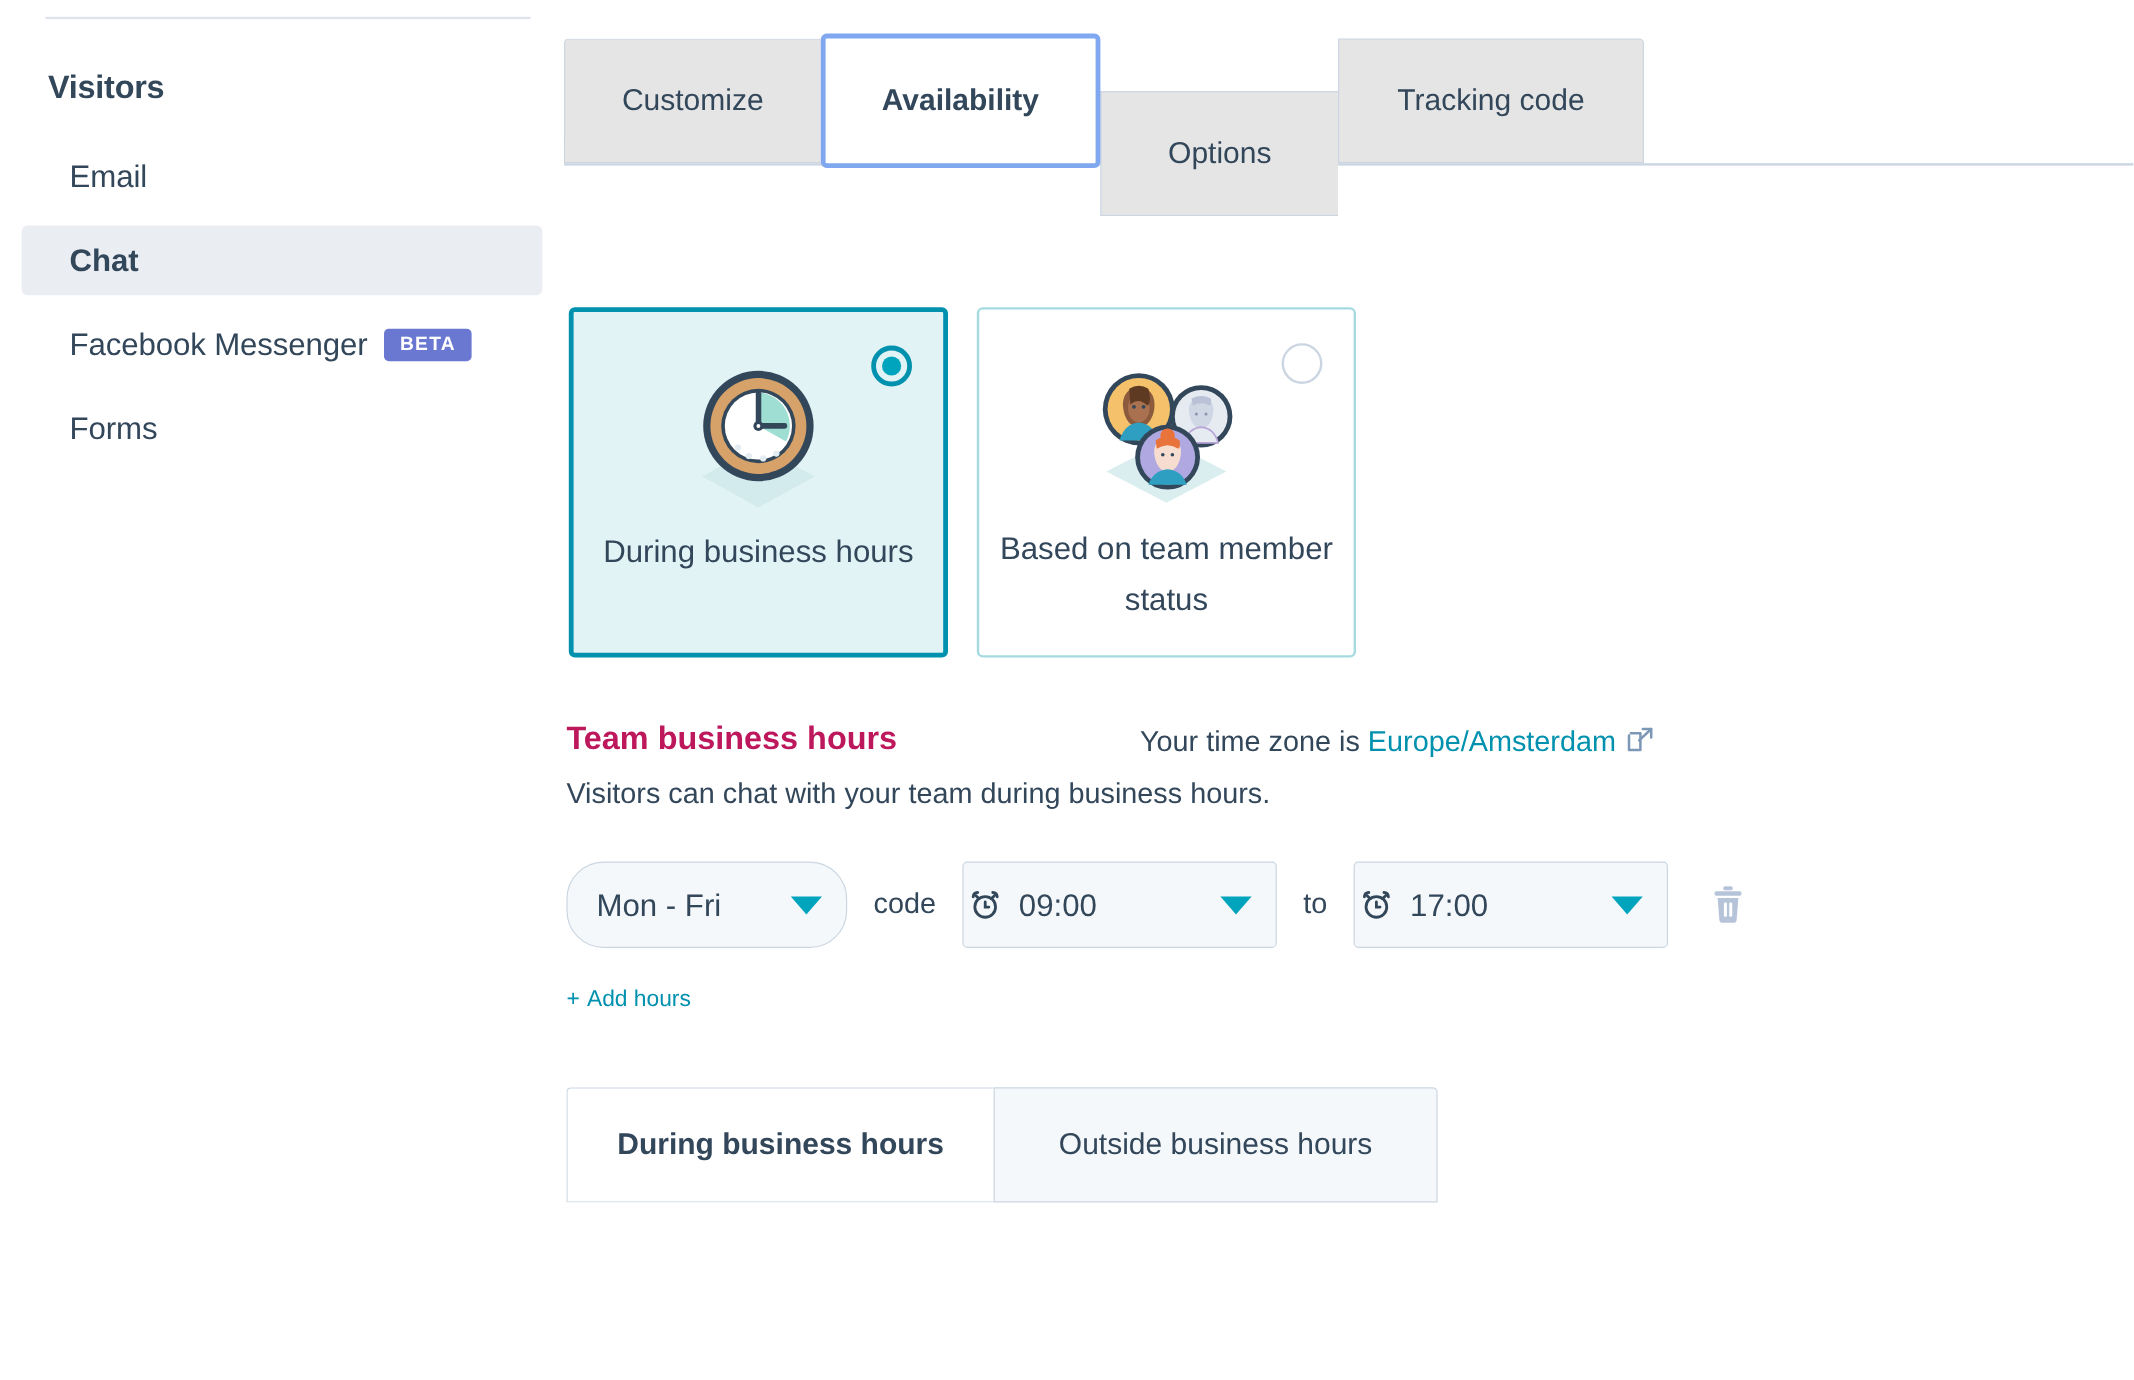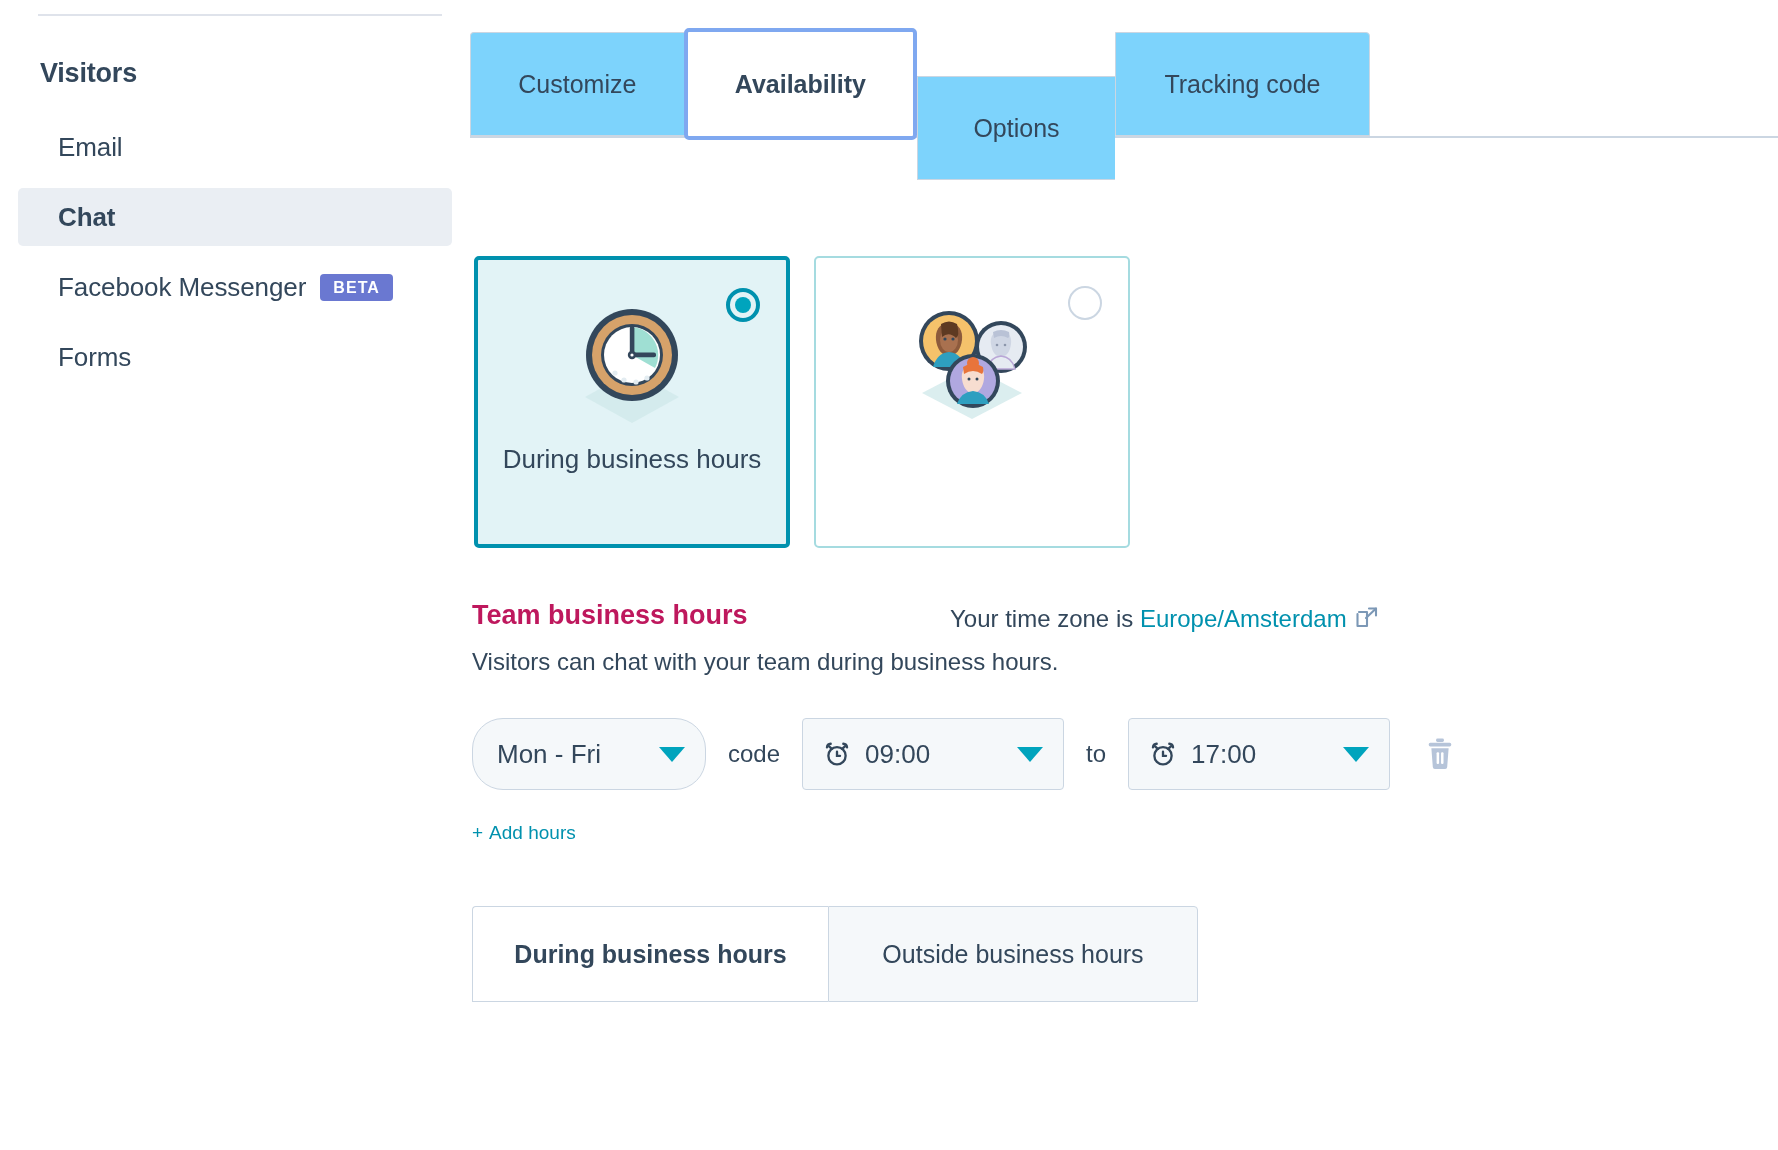--- a/index.html
+++ b/index.html
@@ -114,21 +114,21 @@
     display: flex;
     height: 104px;
     width: 900px;
   }
   .tab {
     position: relative;
     display: flex;
     align-items: center;
     justify-content: center;
     height: 104px;
-    background: #7dd3fc;
+    background: #e5e5e5;
     border: 1px solid #cbd6e2;
     border-right: none;
     color: #33475b;
     font-size: 25px;
     cursor: pointer;
     white-space: nowrap;
   }
   .tab:first-child { border-radius: 4px 0 0 0; }
   .tab:last-child { border-right: 1px solid #cbd6e2; border-radius: 0 4px 0 0; }
   .tab-customize   { width: 216px; }
@@ -266,21 +266,21 @@
     align-items: center;
     justify-content: space-between;
     height: 72px;
     background: #f5f8fa;
     border: 1px solid #cbd6e2;
     border-radius: 4px;
     padding: 0 20px 0 24px;
     cursor: pointer;
   }
   .select-days { width: 234px; border-radius: 31px; }
-  .select-time { width: 262px; padding-left: 20px; }
+  .select-time { width: 262px; padding-left: 4px; }
   .select-value {
     display: flex;
     align-items: center;
     font-size: 26px;
     color: #33475b;
     white-space: nowrap;
   }
   .alarm-icon { margin-right: 14px; display:inline-flex; }
   .caret {
     width: 0; height: 0;
@@ -456,20 +456,21 @@
             <circle cx="76" cy="88" r="27" fill="#33475b"></circle>
             <circle cx="76" cy="88" r="23" fill="#b0a8e0"></circle>
             <circle cx="76" cy="70" r="6" fill="#e8743b"></circle>
             <path d="M76 72 c-9 0 -12 7 -11 14 c1 8 5 14 11 14 c6 0 10 -6 11 -14 c1 -7 -2 -14 -11 -14z" fill="#f7ddd0"></path>
             <path d="M66 74 q10 -7 20 0 q1 5 -1 7 q-9 -6 -18 0 z" fill="#e8743b"></path>
             <path d="M60 111 q4 -12 16 -13 q12 1 16 13 z" fill="#2e9fc0"></path>
             <circle cx="72" cy="86" r="1.5" fill="#33475b"></circle>
             <circle cx="80" cy="86" r="1.5" fill="#33475b"></circle>
           </svg>
         </div>
+        <div class="card-label">Based on team member status</div>
       </div>
 
 
     </div>
 
     <div class="section-head">
       <div class="section-title">Team business hours</div>
       <div class="timezone">
         <span>Your time zone is</span>
         <a>Europe/Amsterdam</a><span class="ext-icon"><svg width="24" height="24" viewBox="0 0 24 24" fill="none" stroke="#7c98b6" stroke-width="2.1" stroke-linecap="round" stroke-linejoin="round">

